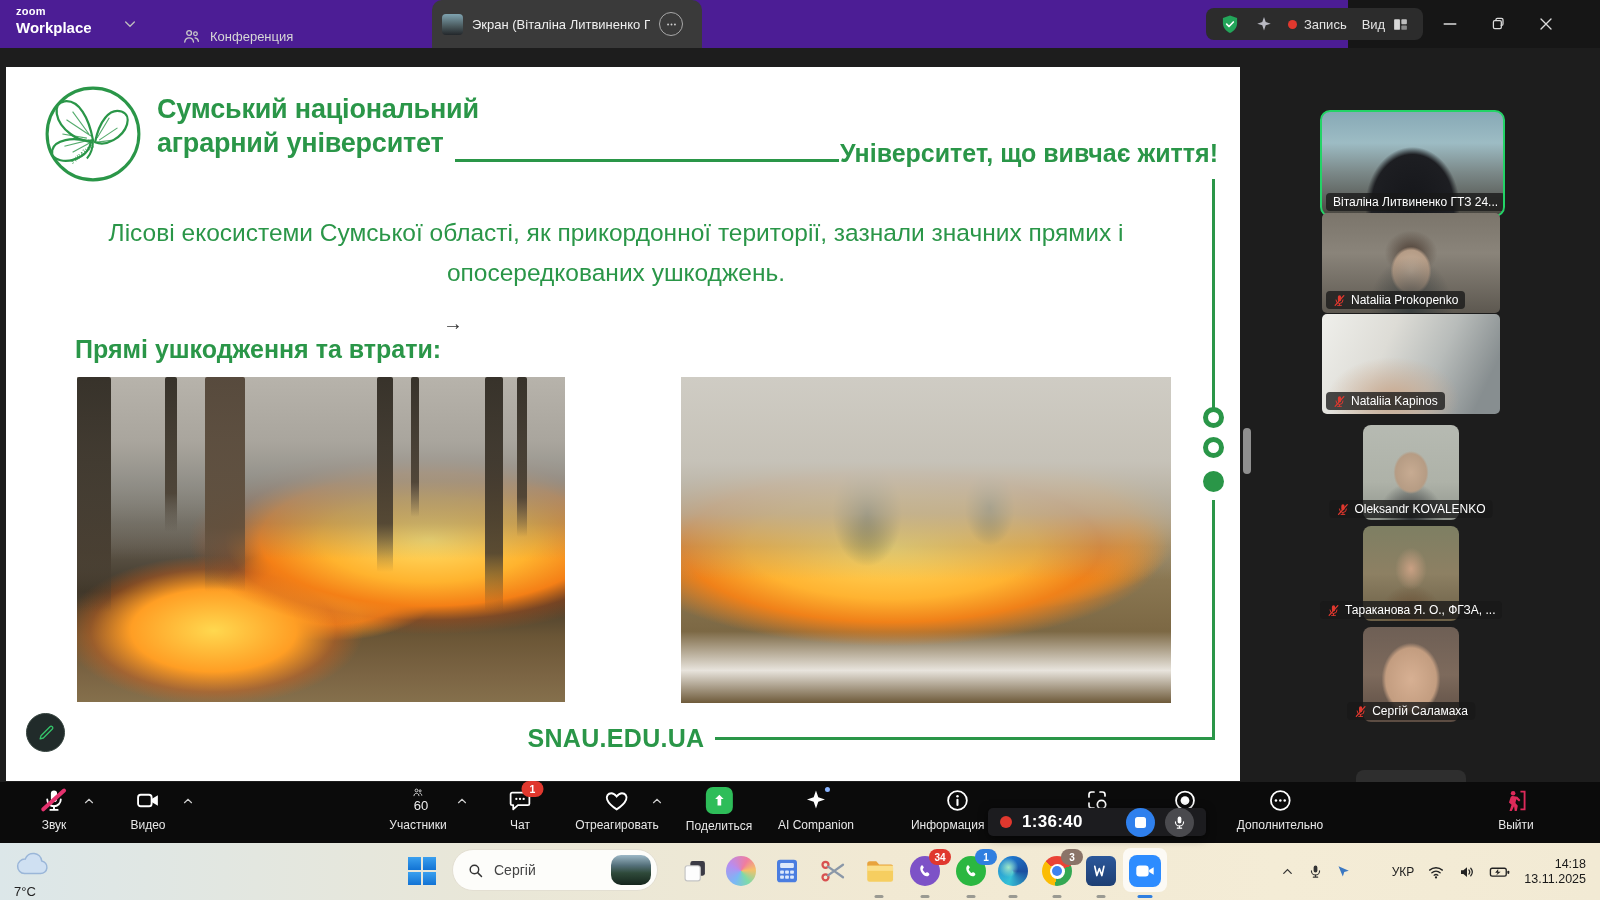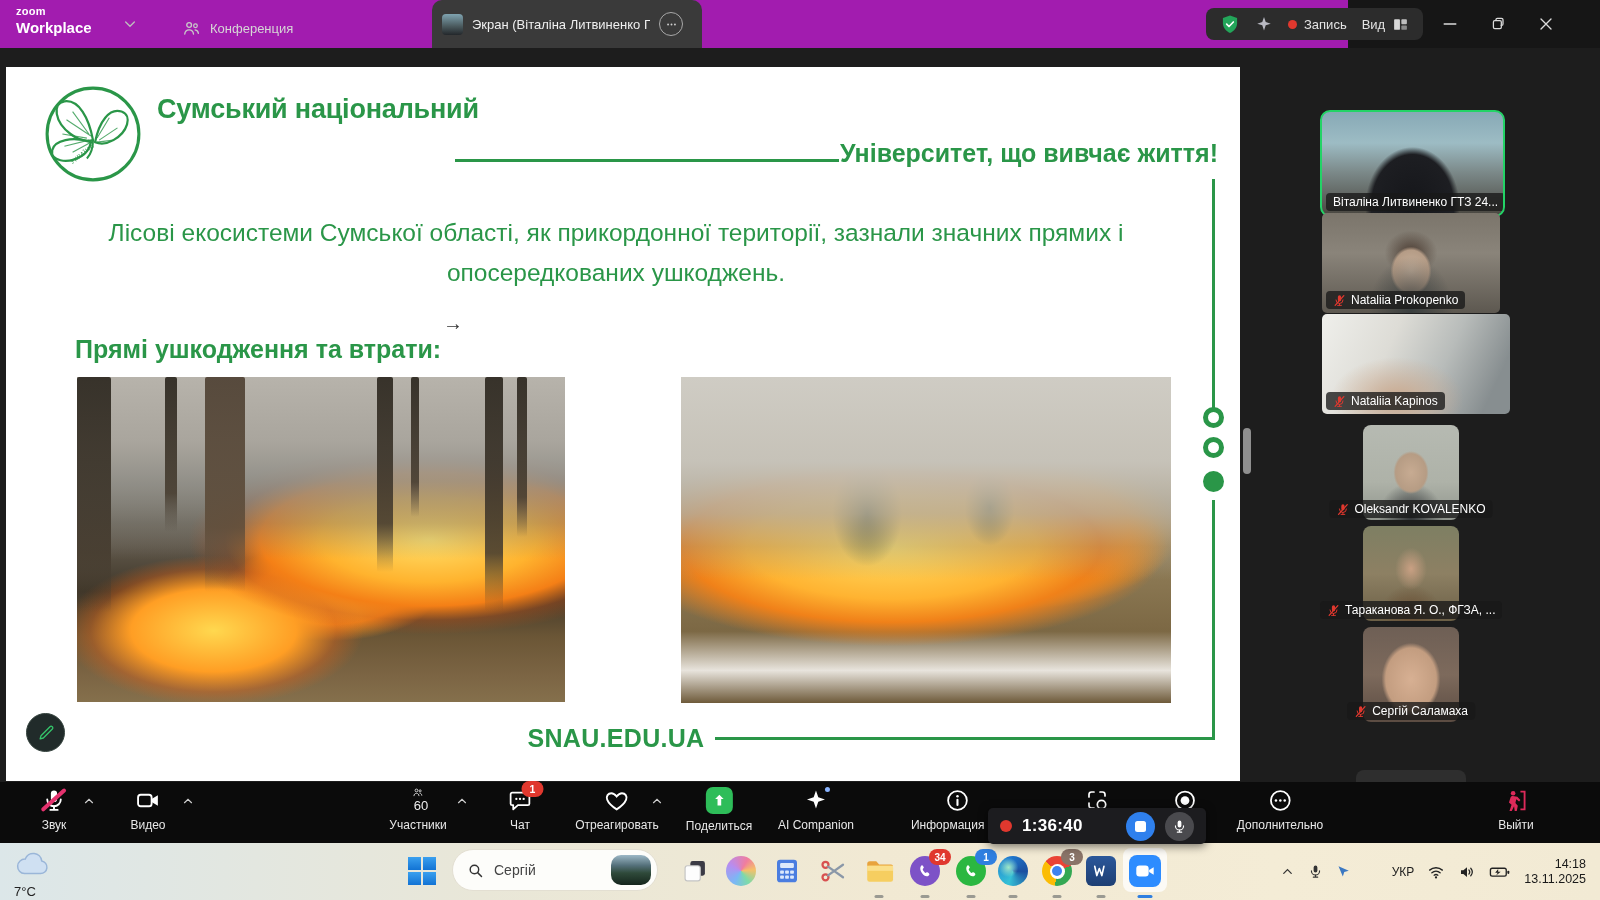--- a/index.html
+++ b/index.html
@@ -1,26 +1,26 @@
 <!DOCTYPE html>
 <html><head>
 <meta charset="utf-8">
 <style>
   html,body{margin:0;padding:0;background:#000;}
   #app{position:relative;width:1600px;height:900px;background:#161616;font-family:"Liberation Sans",sans-serif;overflow:hidden;}
   svg.ic{display:block;}
 
   
-  #titlebar{position:absolute;left:0;top:0;width:1348px;height:48px;background:#a21caf;}
+  #titlebar{position:absolute;left:0;top:0;width:1348px;height:48px;background:#4c1d95;}
   #brand{position:absolute;left:16px;top:6px;color:#fff;line-height:1;}
   #brand .b1{font-size:11px;font-weight:700;letter-spacing:.3px;}
   #brand .b2{font-size:15px;font-weight:700;margin-top:3px;}
   #brand-chev{position:absolute;left:122px;top:16px;width:16px;height:16px;color:#bdbdbd;}
   .tab{position:absolute;top:0;height:48px;display:flex;align-items:center;gap:9px;color:#d6d6d6;font-size:13px;}
-  #tab-meeting{left:172px;padding:4px 10px;}
+  #tab-meeting{left:172px;padding:12px 10px;}
   #tab-screen{left:432px;width:250px;background:#3a3a3a;border-radius:10px 10px 0 0;padding:0 10px;color:#f0f0f0;}
   #tab-screen .avatar{width:21px;height:21px;border-radius:4px;background:linear-gradient(180deg,#7fa3b0 0%,#49585c 60%,#23272b 100%);flex:0 0 auto;}
   #tab-screen .tlabel{white-space:nowrap;overflow:hidden;max-width:178px;}
   .ellipsis-btn{width:22px;height:22px;border:1.4px solid #a8a8a8;border-radius:50%;display:flex;align-items:center;justify-content:center;color:#cfcfcf;flex:0 0 auto;}
   #tb-right{position:absolute;left:1206px;top:8px;height:32px;background:#2c2c2c;border-radius:8px;display:flex;align-items:center;gap:15px;padding:0 14px;color:#e3e3e3;font-size:13px;}
   .recdot{width:9px;height:9px;border-radius:50%;background:#e0382e;display:inline-block;}
   .wbtn{position:absolute;top:8px;width:32px;height:32px;display:flex;align-items:center;justify-content:center;color:#dcdcdc;}
 
   
   #content{position:absolute;left:0;top:48px;width:1600px;height:734px;background:#1d1d1d;}
@@ -58,21 +58,21 @@
     linear-gradient(180deg,#b0a996 0%,#a29372 45%,#8a7752 62%,#7c6844 78%,#8a755032 90%,#6e5a3a 100%);}
   #scrollthumb{position:absolute;left:1243px;top:380px;width:8px;height:46px;background:#8f8f8f;border-radius:4px;}
 
   
   .tile{position:absolute;left:1322px;width:178px;height:100px;border-radius:5px;overflow:hidden;}
   .tile.active{border:2.5px solid #23d366;border-radius:10px;left:1320px;width:181px;height:103px;}
   .tile.narrow{background:transparent;overflow:visible;height:95px;}
   .tile.narrow .vid{position:absolute;left:50%;transform:translateX(-50%);top:0;width:96px;height:95px;border-radius:8px;}
   .pv1{background:radial-gradient(75px 95px at 50% 92%,#15161a 0%,#1d1e22 55%,rgba(0,0,0,0) 63%),linear-gradient(180deg,#87a9b6 0%,#9dbcc4 30%,#7c8a8a 58%,#4a4740 100%);}
   .pv2{background:radial-gradient(62px 80px at 50% 98%,#3a3f3f 0%,rgba(0,0,0,0) 68%),radial-gradient(32px 38px at 50% 58%,#c9b39e 0%,#b59c86 55%,rgba(0,0,0,0) 64%),radial-gradient(40px 34px at 50% 40%,#4a3b31 0%,rgba(0,0,0,0) 66%),linear-gradient(180deg,#7b756b 0%,#8a847a 40%,#5d5850 100%);}
-  .pv3{background:radial-gradient(95px 60px at 40% 85%,#caa98e 0%,rgba(0,0,0,0) 70%),linear-gradient(115deg,#efefeb 0%,#dddcd6 35%,#b8bcba 62%,#878e90 88%);padding-left:10px;}
+  .pv3{background:radial-gradient(95px 60px at 40% 85%,#caa98e 0%,rgba(0,0,0,0) 70%),linear-gradient(115deg,#efefeb 0%,#dddcd6 35%,#b8bcba 62%,#878e90 88%);}
   .pv4{background:radial-gradient(28px 34px at 50% 50%,#c7ab92 0%,#b69c84 55%,rgba(0,0,0,0) 63%),radial-gradient(46px 48px at 50% 96%,#2e3134 0%,rgba(0,0,0,0) 70%),linear-gradient(180deg,#b6bab2 0%,#aeb2a8 60%,#8f948c 100%);}
   .pv5{background:radial-gradient(24px 32px at 50% 45%,#c9a083 0%,rgba(0,0,0,0) 66%),radial-gradient(42px 40px at 50% 92%,#6b5136 0%,rgba(0,0,0,0) 72%),linear-gradient(180deg,#7e7f63 0%,#8d8063 50%,#6b5f46 100%);}
   .pv6{background:radial-gradient(42px 52px at 50% 55%,#d7b093 0%,#c39d80 60%,rgba(0,0,0,0) 70%),linear-gradient(180deg,#6e5f55 0%,#7d6a5c 50%,#5c4c42 100%);}
   .ntag{position:absolute;left:4px;bottom:4px;max-width:168px;display:flex;align-items:flex-end;gap:5px;background:rgba(24,24,24,.78);border-radius:4px;padding:2px 7px;font-size:12px;color:#fff;white-space:nowrap;overflow:hidden;}
   .tile.narrow .ntag{left:50%;transform:translateX(-50%);bottom:2px;}
   .micoff{width:13px;height:13px;color:#e0382e;flex:0 0 auto;}
   #panel-chev{position:absolute;left:1356px;top:722px;width:110px;height:30px;background:#2e2e2e;border-radius:8px;display:flex;align-items:center;justify-content:center;color:#c9c9c9;}
 
   
   #toolbar{position:absolute;left:0;top:782px;width:1600px;height:61px;background:#0b0b0b;}
@@ -80,21 +80,21 @@
   .tbi .lbl{font-size:12px;white-space:nowrap;}
   .tbico{position:relative;height:26px;display:flex;align-items:center;}
   .tbchev{position:absolute;top:12px;width:14px;height:14px;color:#cfcfcf;transform:translateX(-50%);}
   .slash{position:absolute;left:-4px;top:11px;width:32px;height:3.5px;background:#e5326e;border-radius:2px;transform:rotate(-42deg);}
   .badge{position:absolute;top:-6px;right:-11px;min-width:16px;height:16px;border-radius:8px;background:#e0382e;color:#fff;font-size:10.5px;font-weight:700;display:flex;align-items:center;justify-content:center;padding:0 3px;}
   .cnt{font-size:13px;font-weight:400;margin-left:6px;color:#eee;}
   .icorow{display:flex;align-items:center;height:26px;flex-direction:column;}
   .shareico{width:27px;height:27px;background:#2ebd59;border-radius:7px;display:flex;align-items:center;justify-content:center;color:#fff;}
   .aidot{position:absolute;top:0;right:-2px;width:5px;height:5px;border-radius:50%;background:#8ab4ff;}
   #rec-tail{position:absolute;left:1199px;top:37px;color:#ddd;font-size:12px;}
-  #recbar{position:absolute;left:988px;top:26px;width:218px;height:36px;background:#1c1c1f;border-radius:5px;display:flex;align-items:center;gap:10px;padding:0 12px;z-index:6;box-shadow:0 2px 10px rgba(0,0,0,.55);box-sizing:border-box;}
+  #recbar{position:absolute;left:988px;top:26px;width:218px;height:28px;background:#1c1c1f;border-radius:5px;display:flex;align-items:center;gap:10px;padding:0 12px;z-index:6;box-shadow:0 2px 10px rgba(0,0,0,.55);box-sizing:border-box;}
   #recbar .rdot{width:12px;height:12px;border-radius:50%;background:#e0382e;}
   #recbar .timer{color:#fff;font-size:17px;font-weight:700;letter-spacing:.3px;}
   #recbar .stopbtn{margin-left:auto;width:29px;height:29px;border-radius:50%;background:#2f80ed;display:flex;align-items:center;justify-content:center;}
   #recbar .stopbtn i{display:block;width:11px;height:11px;border-radius:2.5px;background:#fff;}
   #recbar .micbtn{width:29px;height:29px;border-radius:50%;background:#4a4a4e;display:flex;align-items:center;justify-content:center;color:#fff;}
 
   
   #taskbar{position:absolute;left:0;top:843px;width:1600px;height:57px;background:linear-gradient(90deg,#dce7e9 0%,#e9e7d8 30%,#f1e9d3 55%,#f4ecd6 80%,#f2ead4 100%);}
   #weather{position:absolute;left:14px;top:9px;display:flex;align-items:center;gap:8px;color:#222;flex-direction:column;}
   #weather .t1{font-size:13px;color:#222;}
@@ -361,20 +361,21 @@
   <div id="content">
 
     <div id="slide">
       <svg id="logo" class="ic">
           <use href="#s-ginkgo"></use>
         </svg>
       <span id="logo-badge">УКРАЇНА</span>
 
       <div id="univ-name" class="green">
         <div>Сумський національний</div>
+        <div>аграрний університет</div>
       </div>
       <div class="hline" style="left:449px;top:92px;width:384px"></div>
       <div id="motto" class="green">Університет, що вивчає життя!</div>
 
       <div id="para" class="green">Лісові екосистеми Сумської області, як прикордонної території, зазнали значних прямих і опосередкованих ушкоджень.</div>
       <span id="cursor-arrow">→</span>
       <div id="heading" class="green">Прямі ушкодження та втрати:</div>
 
       <div class="photo" id="photo1">
         <div class="trunk" style="left:0;width:34px;height:235px"></div>

